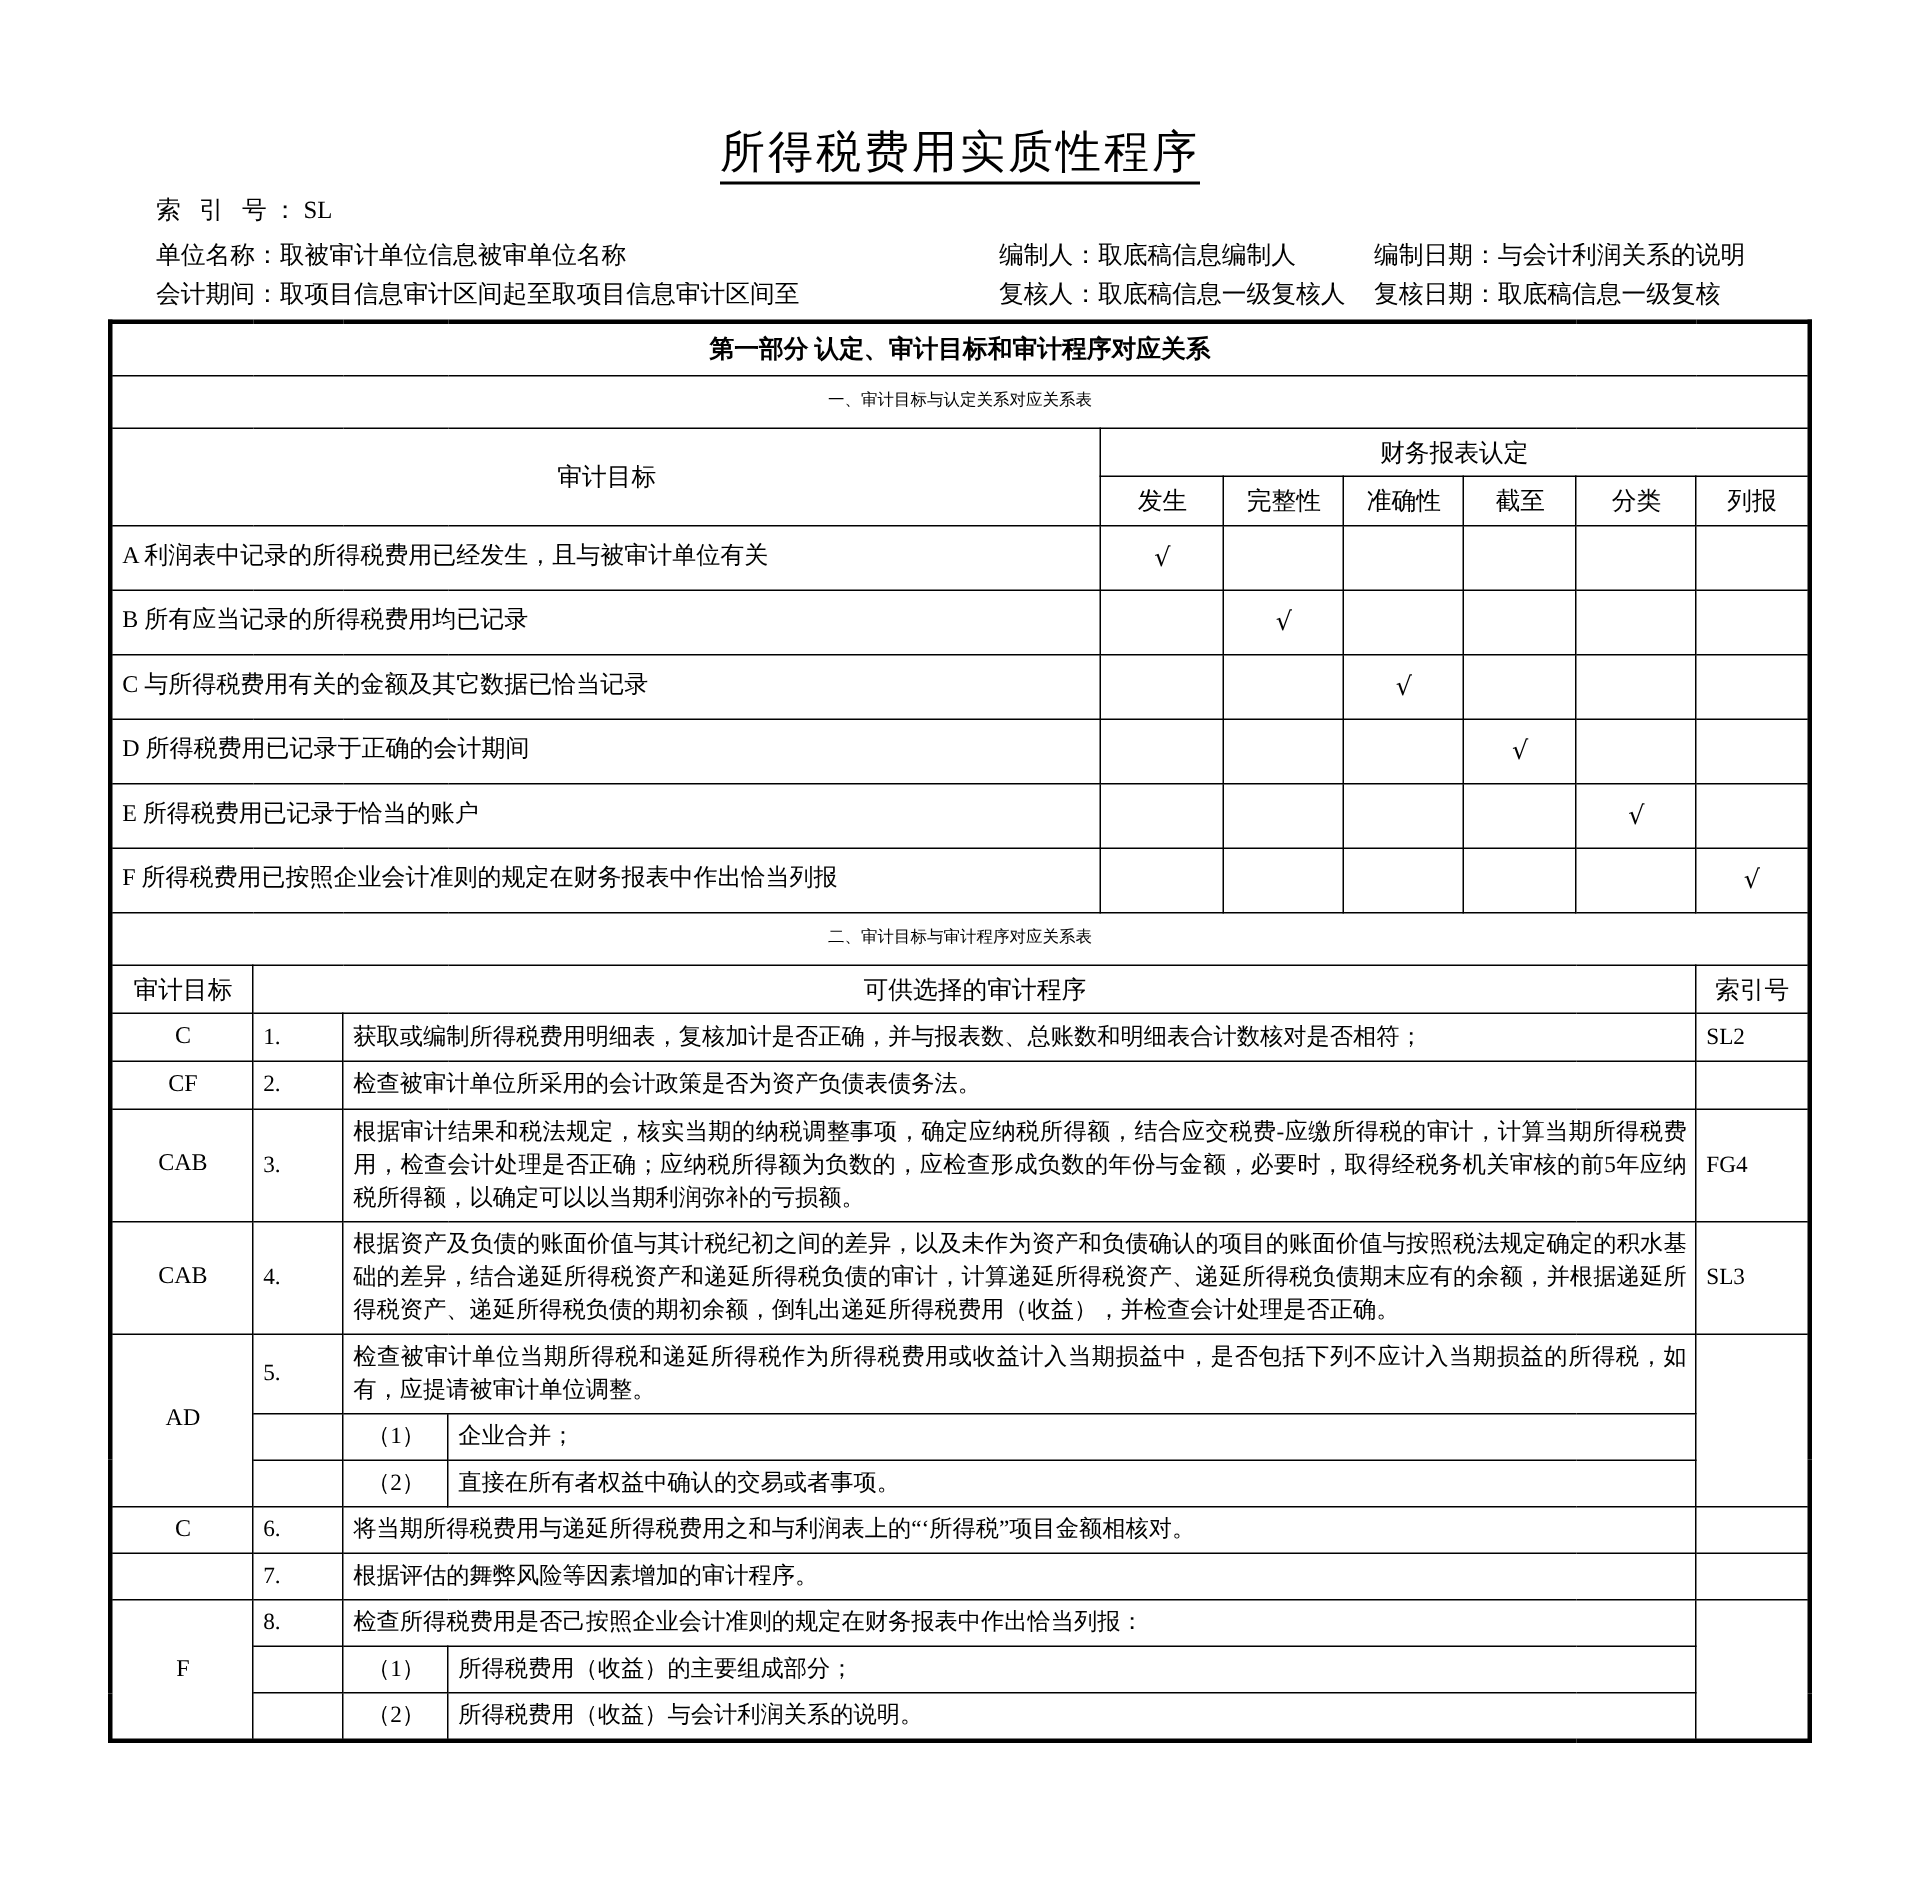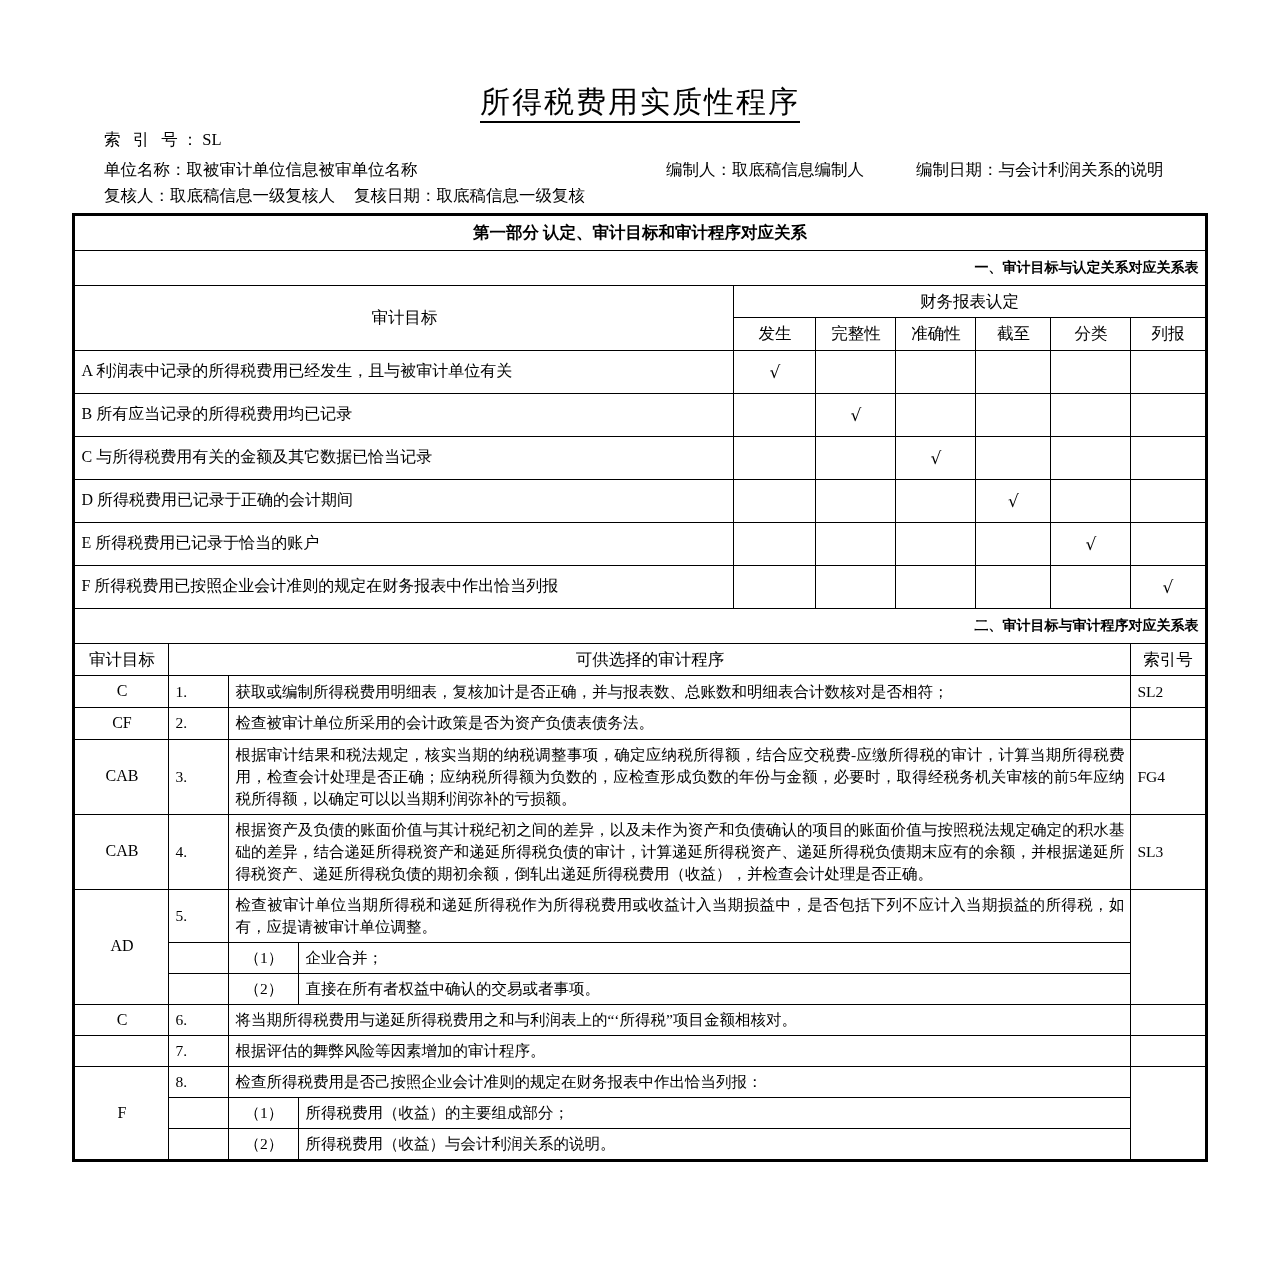--- a/index.html
+++ b/index.html
@@ -97,25 +97,25 @@
   }
 
   .part-title {
     text-align: center;
     font-weight: bold;
     font-size: 16.5px;
     height: 26px;
     padding: 3px 6px;
   }
   .sec-title {
-    font-weight: bold;
-    font-size: 14px;
+    font-weight: normal;
+    font-size: 11px;
     height: 26px;
     padding: 3px 8px;
-    text-align: right;
+    text-align: center;
   }
   .mid { vertical-align: middle; }
   .obj-cell {
     padding-left: 9px;
     font-size: 16px;
     height: 34px;
   }
   .hd {
     text-align: center;
     font-size: 16.5px;
@@ -164,20 +164,21 @@
   <div class="meta">
     <div class="meta-index"><span class="lbl">索 引 号：</span><span>SL</span></div>
 
     <div class="meta-rows">
       <div class="meta-row">
         <div class="meta-left"><span>单位名称：</span><span>取被审计单位信息被审单位名称</span></div>
         <div class="meta-mid"><span>编制人：</span><span>取底稿信息编制人</span></div>
         <div class="meta-right"><span>编制日期：</span><span>与会计利润关系的说明</span></div>
       </div>
       <div class="meta-row">
+        <div class="meta-left"><span>会计期间：</span><span>取项目信息审计区间起至取项目信息审计区间至</span></div>
         <div class="meta-mid"><span>复核人：</span><span>取底稿信息一级复核人</span></div>
         <div class="meta-right"><span>复核日期：</span><span>取底稿信息一级复核</span></div>
       </div>
     </div>
   </div>
 
   <table class="sheet">
     <colgroup>
       <col style="width:95px">
       <col style="width:60px">

